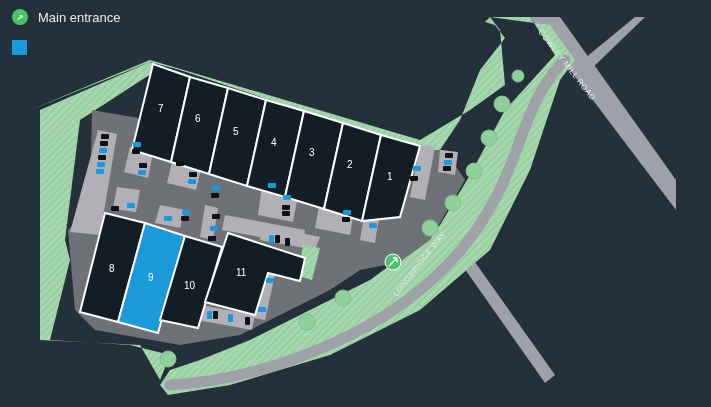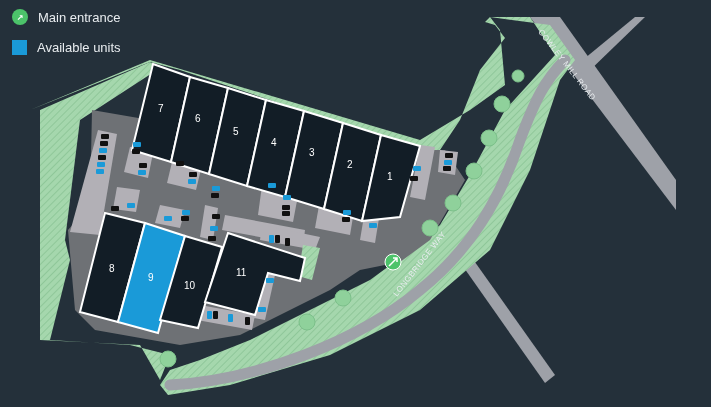--- a/index.html
+++ b/index.html
@@ -16,21 +16,20 @@
 </head>
 <body>
 
 <div class="legend">
   <div class="legend-row">
     <span class="legend-icon-entrance">↗</span>
     <span class="legend-label">Main entrance</span>
   </div>
   <div class="legend-row">
     <span class="legend-icon-avail"></span>
-    <span class="legend-label">Available units</span>
   </div>
 </div>
 
 <svg width="711" height="407" viewBox="0 0 711 407">
   <defs>
     <pattern id="hatch" patternUnits="userSpaceOnUse" width="5" height="5" patternTransform="rotate(45)">
       <rect width="5" height="5" fill="#a5d7ad"></rect>
       <line x1="0" y1="0" x2="0" y2="5" stroke="#8fc799" stroke-width="2"></line>
     </pattern>
   </defs>

